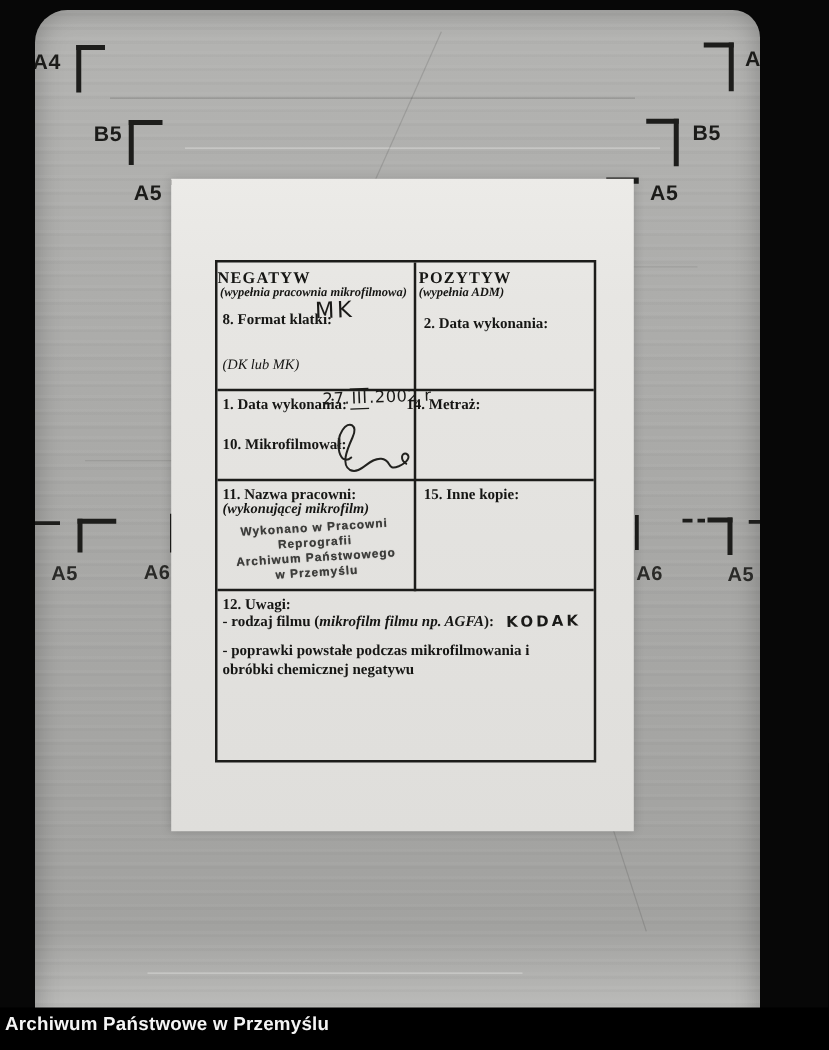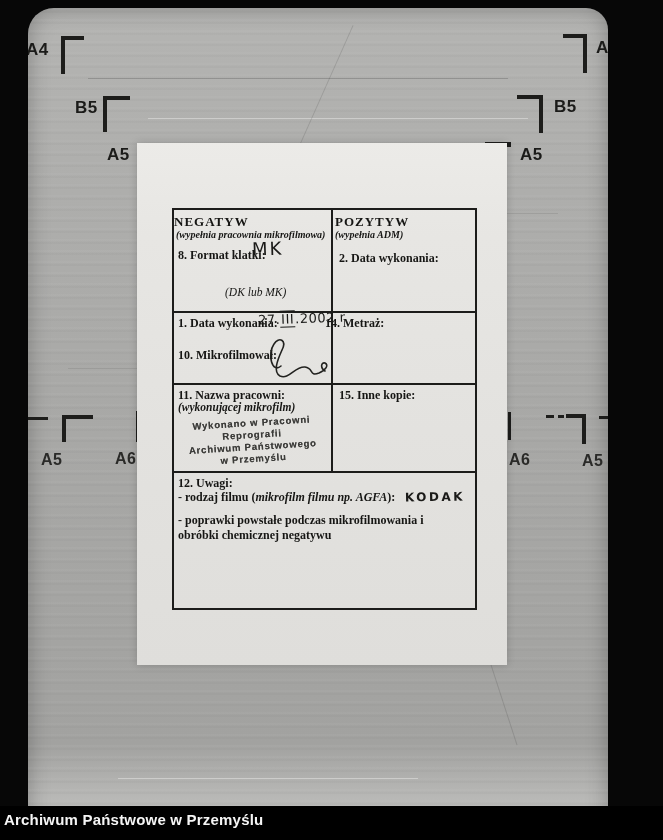--- a/index.html
+++ b/index.html
@@ -114,21 +114,21 @@
         <div class="tline" style="left:0;top:173px;width:301px;height:2px;"></div>
         <div class="tline" style="left:0;top:261px;width:301px;height:2px;"></div>
 
         <div class="cell-text hdr" style="left:0;top:4px;width:157px;">NEGATYW</div>
         <div class="cell-text sub" style="left:2px;top:19px;width:153px;">(wypełnia pracownia mikrofilmowa)</div>
         <div class="cell-text hdr" style="left:161px;top:4px;width:140px;">POZYTYW</div>
         <div class="cell-text sub" style="left:161px;top:19px;width:140px;">(wypełnia ADM)</div>
 
         <div class="cell-text fld" style="left:4px;top:38px;">8. Format klatki:</div>
         <div class="cell-text hand hand-mk" style="left:78px;top:28px;">MK</div>
-        <div class="cell-text hint" style="left:4px;top:76px;margin-left:47px;">(DK lub MK)</div>
+        <div class="cell-text hint" style="left:4px;top:76px;">(DK lub MK)</div>
 
         <div class="cell-text fld" style="left:165px;top:41px;">2. Data wykonania:</div>
 
         <div class="cell-text fld" style="left:4px;top:106px;">1. Data wykonania:</div>
         <div class="cell-text hand hand-date" style="left:84px;top:101px;"><span>27.</span><span class="roman">III</span><span>.2002 r</span></div>
 
         <div class="cell-text fld" style="left:151px;top:106px;">14. Metraż:</div>
 
         <div class="cell-text fld" style="left:4px;top:138px;">10. Mikrofilmował:</div>
         <svg class="sig" style="left:90px;top:124px;" width="74" height="50" viewBox="0 0 74 50">

